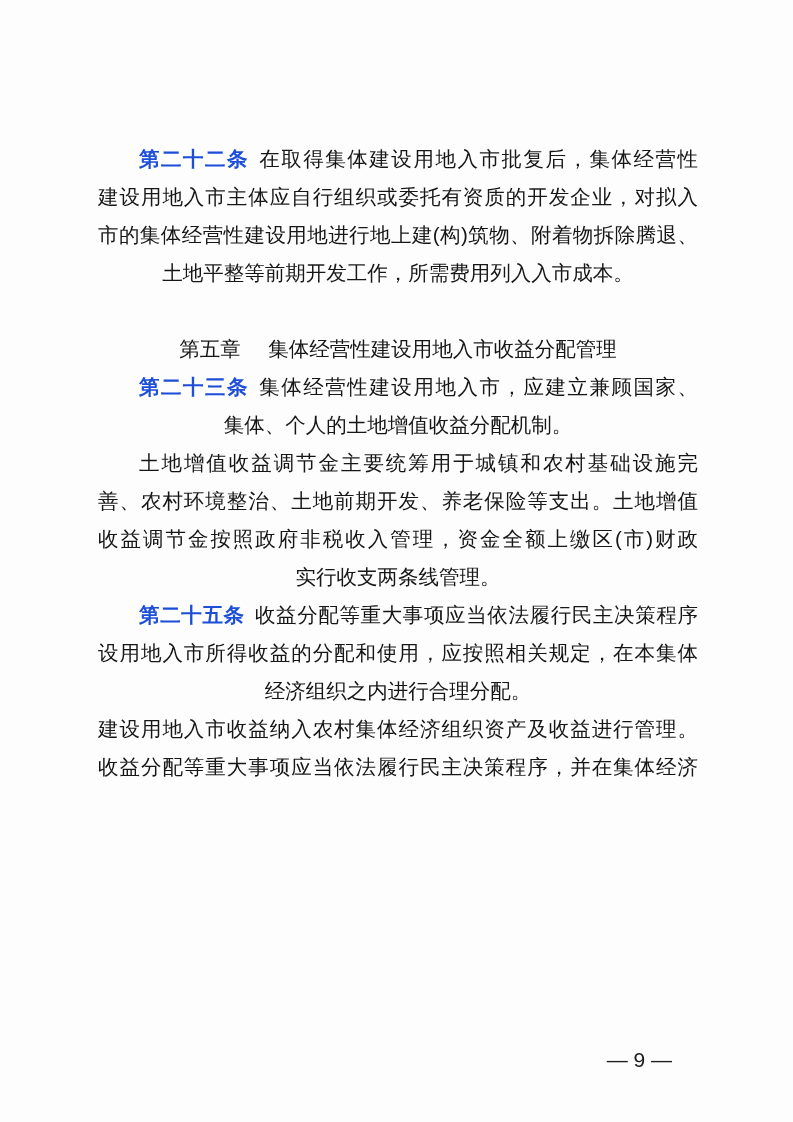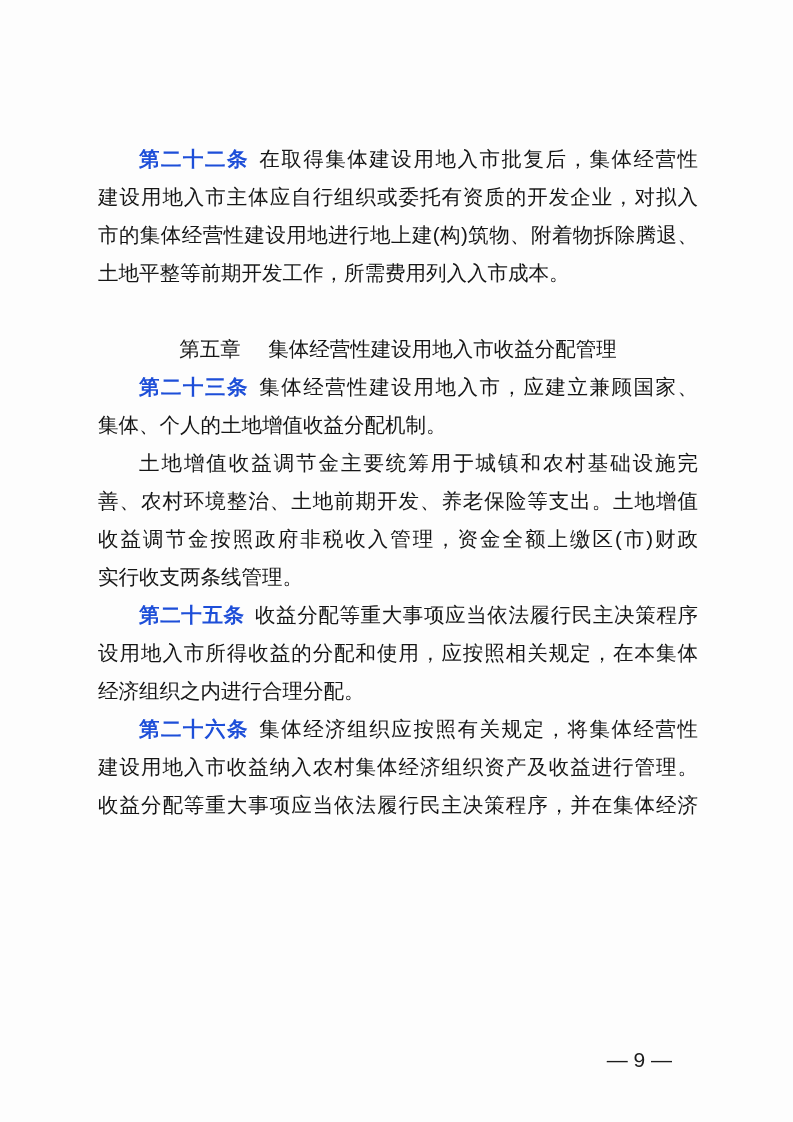--- a/index.html
+++ b/index.html
@@ -22,21 +22,21 @@
     font-size: 20.5px;
     color: #161616;
     letter-spacing: 0;
   }
   .para { margin: 0; padding: 0; }
   .line {
     height: 38px;
     line-height: 38px;
     overflow: hidden;
     white-space: normal;
-    text-align: left;
+    text-align: center;
   }
   .line.full {
     text-align: justify;
     text-align-last: justify;
     text-justify: inter-character;
   }
   .line.first { text-indent: 2em; }
   .article-label {
     font-weight: 700;
     color: #1d4ed8;
@@ -81,21 +81,20 @@
         <div class="line full">善、农村环境整治、土地前期开发、养老保险等支出。土地增值</div>
         <div class="line full">收益调节金按照政府非税收入管理，资金全额上缴区(市)财政</div>
         <div class="line">实行收支两条线管理。</div>
       </div>
       <div class="para">
         <div class="line first full"><b class="article-label">第二十五条</b><span>收益分配等重大事项应当依法履行民主决策程序</span></div>
         <div class="line full">设用地入市所得收益的分配和使用，应按照相关规定，在本集体</div>
         <div class="line">经济组织之内进行合理分配。</div>
       </div>
       <div class="para">
-        <div class="line first full"><b class="article-label">第二十六条</b><span>集体经济组织应按照有关规定，将集体经营性</span></div>
         <div class="line full">建设用地入市收益纳入农村集体经济组织资产及收益进行管理。</div>
         <div class="line full">收益分配等重大事项应当依法履行民主决策程序，并在集体经济</div>
       </div>
     </main>
   <footer class="page-footer">
     <span>— 9 —</span>
   </footer>
 </div>
 
 </body></html>

